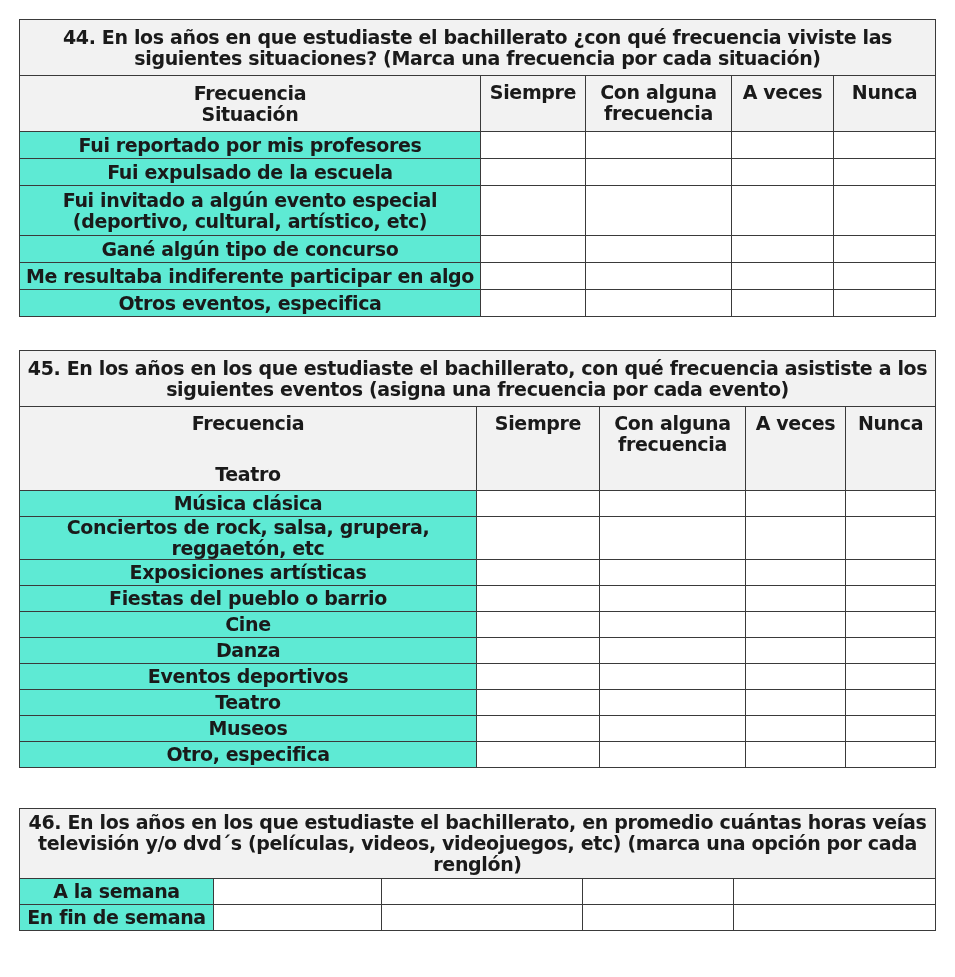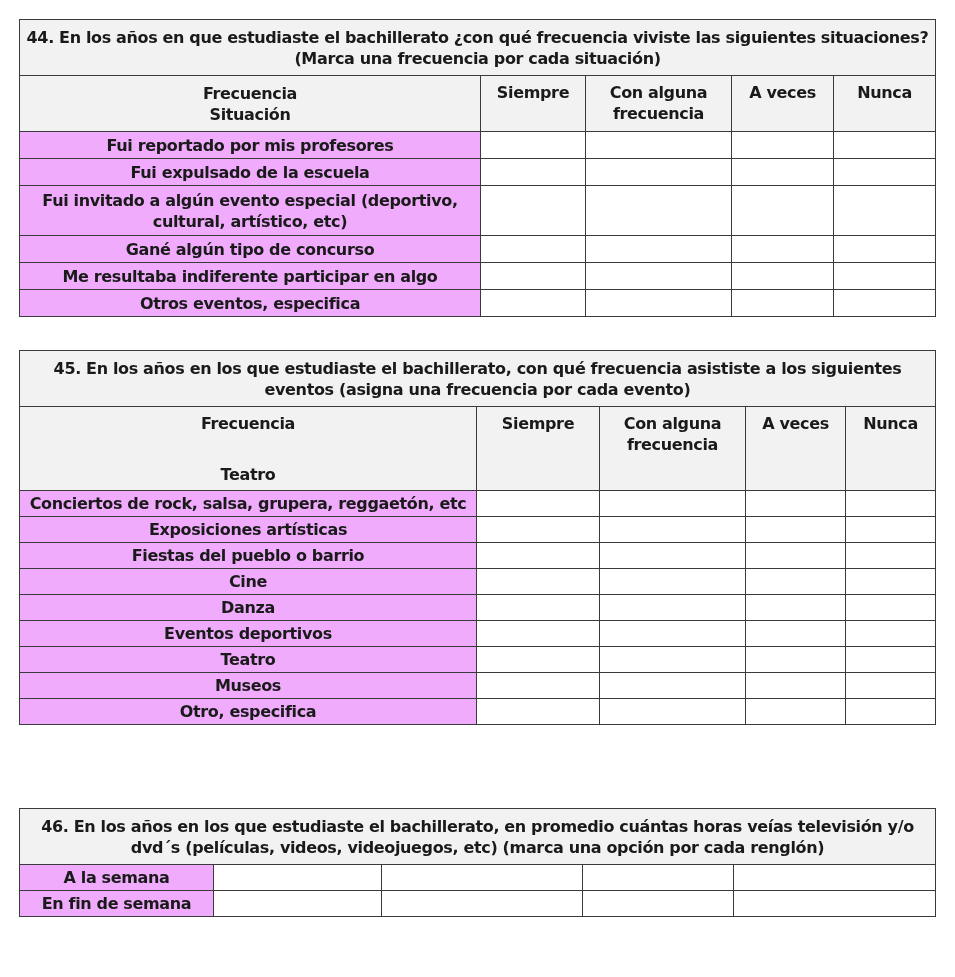--- a/index.html
+++ b/index.html
@@ -8,34 +8,34 @@
     font-family: "DejaVu Sans", "Liberation Sans", sans-serif;
     color: #1a1a1a;
   }
   table.q {
     position: absolute;
     left: 19px;
     width: 916px;
     border-collapse: collapse;
     table-layout: fixed;
     font-weight: bold;
-    font-size: 16px;
+    font-size: 19px;
     letter-spacing: -0.35px;
   }
   table.q td, table.q th {
     border: 1.5px solid #3a3a3a;
     padding: 0 4px;
     text-align: center;
     vertical-align: middle;
     line-height: 21px;
     font-weight: bold;
   }
   .title-cell { background: #f2f2f2; padding: 3px 6px !important; }
   .hdr { background: #f2f2f2; }
-  .lbl { background: #f0abfc; }
+  .lbl { background: #5eead4; }
   .ans { background: #ffffff; }
   .hdr-top { vertical-align: top !important; padding-top: 6px !important; }
 
   #t44 { top: 19px; }
   #t45 { top: 350px; }
   #t46 { top: 808px; }
 
   #t44 .title-row td { height: 49px; }
   #t44 .header-row th { height: 49px; }
   #t44 .row td { height: 26px; }
@@ -143,20 +143,27 @@
         <span>Frecuencia</span>
         <span>Teatro</span>
       </div>
     </th>
     <th class="hdr hdr-top">Siempre</th>
     <th class="hdr hdr-top">Con alguna frecuencia</th>
     <th class="hdr hdr-top">A veces</th>
     <th class="hdr hdr-top">Nunca</th>
   </tr>
   <tr class="row">
+    <td class="lbl">Música clásica</td>
+    <td class="ans checkbox-cell"></td>
+    <td class="ans checkbox-cell"></td>
+    <td class="ans checkbox-cell"></td>
+    <td class="ans checkbox-cell"></td>
+  </tr>
+  <tr class="row">
     <td class="lbl">Conciertos de rock, salsa, grupera, reggaetón, etc</td>
     <td class="ans checkbox-cell"></td>
     <td class="ans checkbox-cell"></td>
     <td class="ans checkbox-cell"></td>
     <td class="ans checkbox-cell"></td>
   </tr>
   <tr class="row">
     <td class="lbl">Exposiciones artísticas</td>
     <td class="ans checkbox-cell"></td>
     <td class="ans checkbox-cell"></td>

